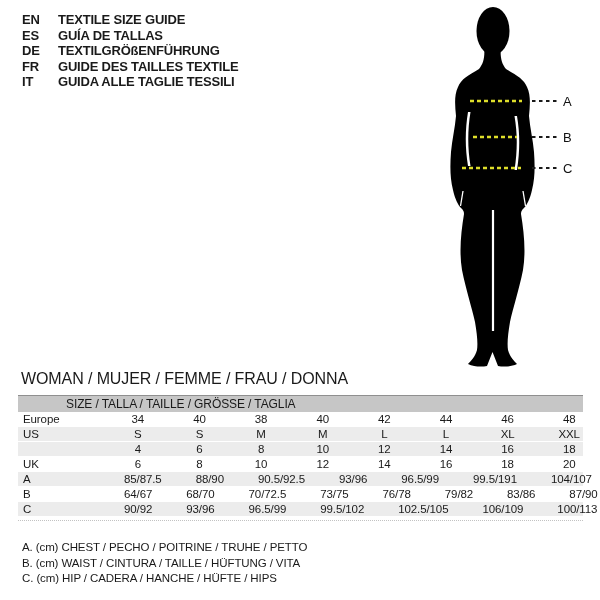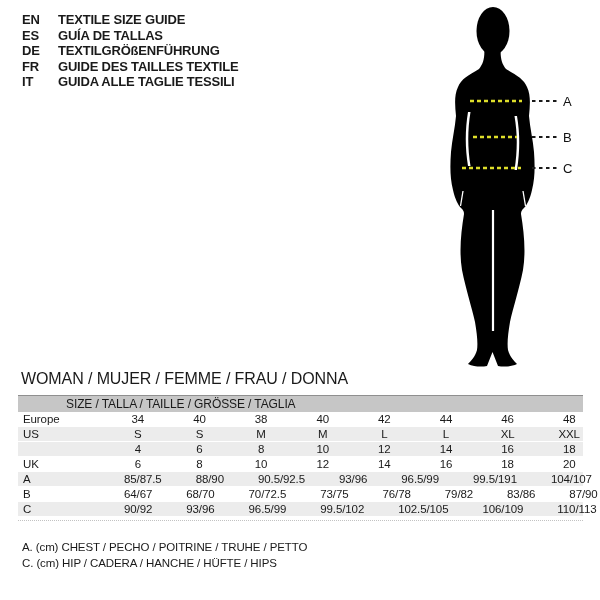--- a/index.html
+++ b/index.html
@@ -183,22 +183,23 @@
         <div class="tcell">87/90</div>
       </div>
       <div class="trow" style="background: rgb(236, 236, 236);">
         <div class="tlabel">C</div>
         <div class="tcell">90/92</div>
         <div class="tcell">93/96</div>
         <div class="tcell">96.5/99</div>
         <div class="tcell">99.5/102</div>
         <div class="tcell">102.5/105</div>
         <div class="tcell">106/109</div>
-        <div class="tcell">110/113</div>
+        <div class="tcell">100/113</div>
         <div class="tcell">114/119</div>
       </div>
     </div>
 </div>
 
 <div class="legend">
   <div>A. (cm) CHEST / PECHO / POITRINE / TRUHE / PETTO</div>
+  <div>B. (cm) WAIST / CINTURA / TAILLE / HÜFTUNG / VITA</div>
   <div>C. (cm) HIP / CADERA / HANCHE / HÜFTE / HIPS</div>
 </div>
 
 </body></html>

